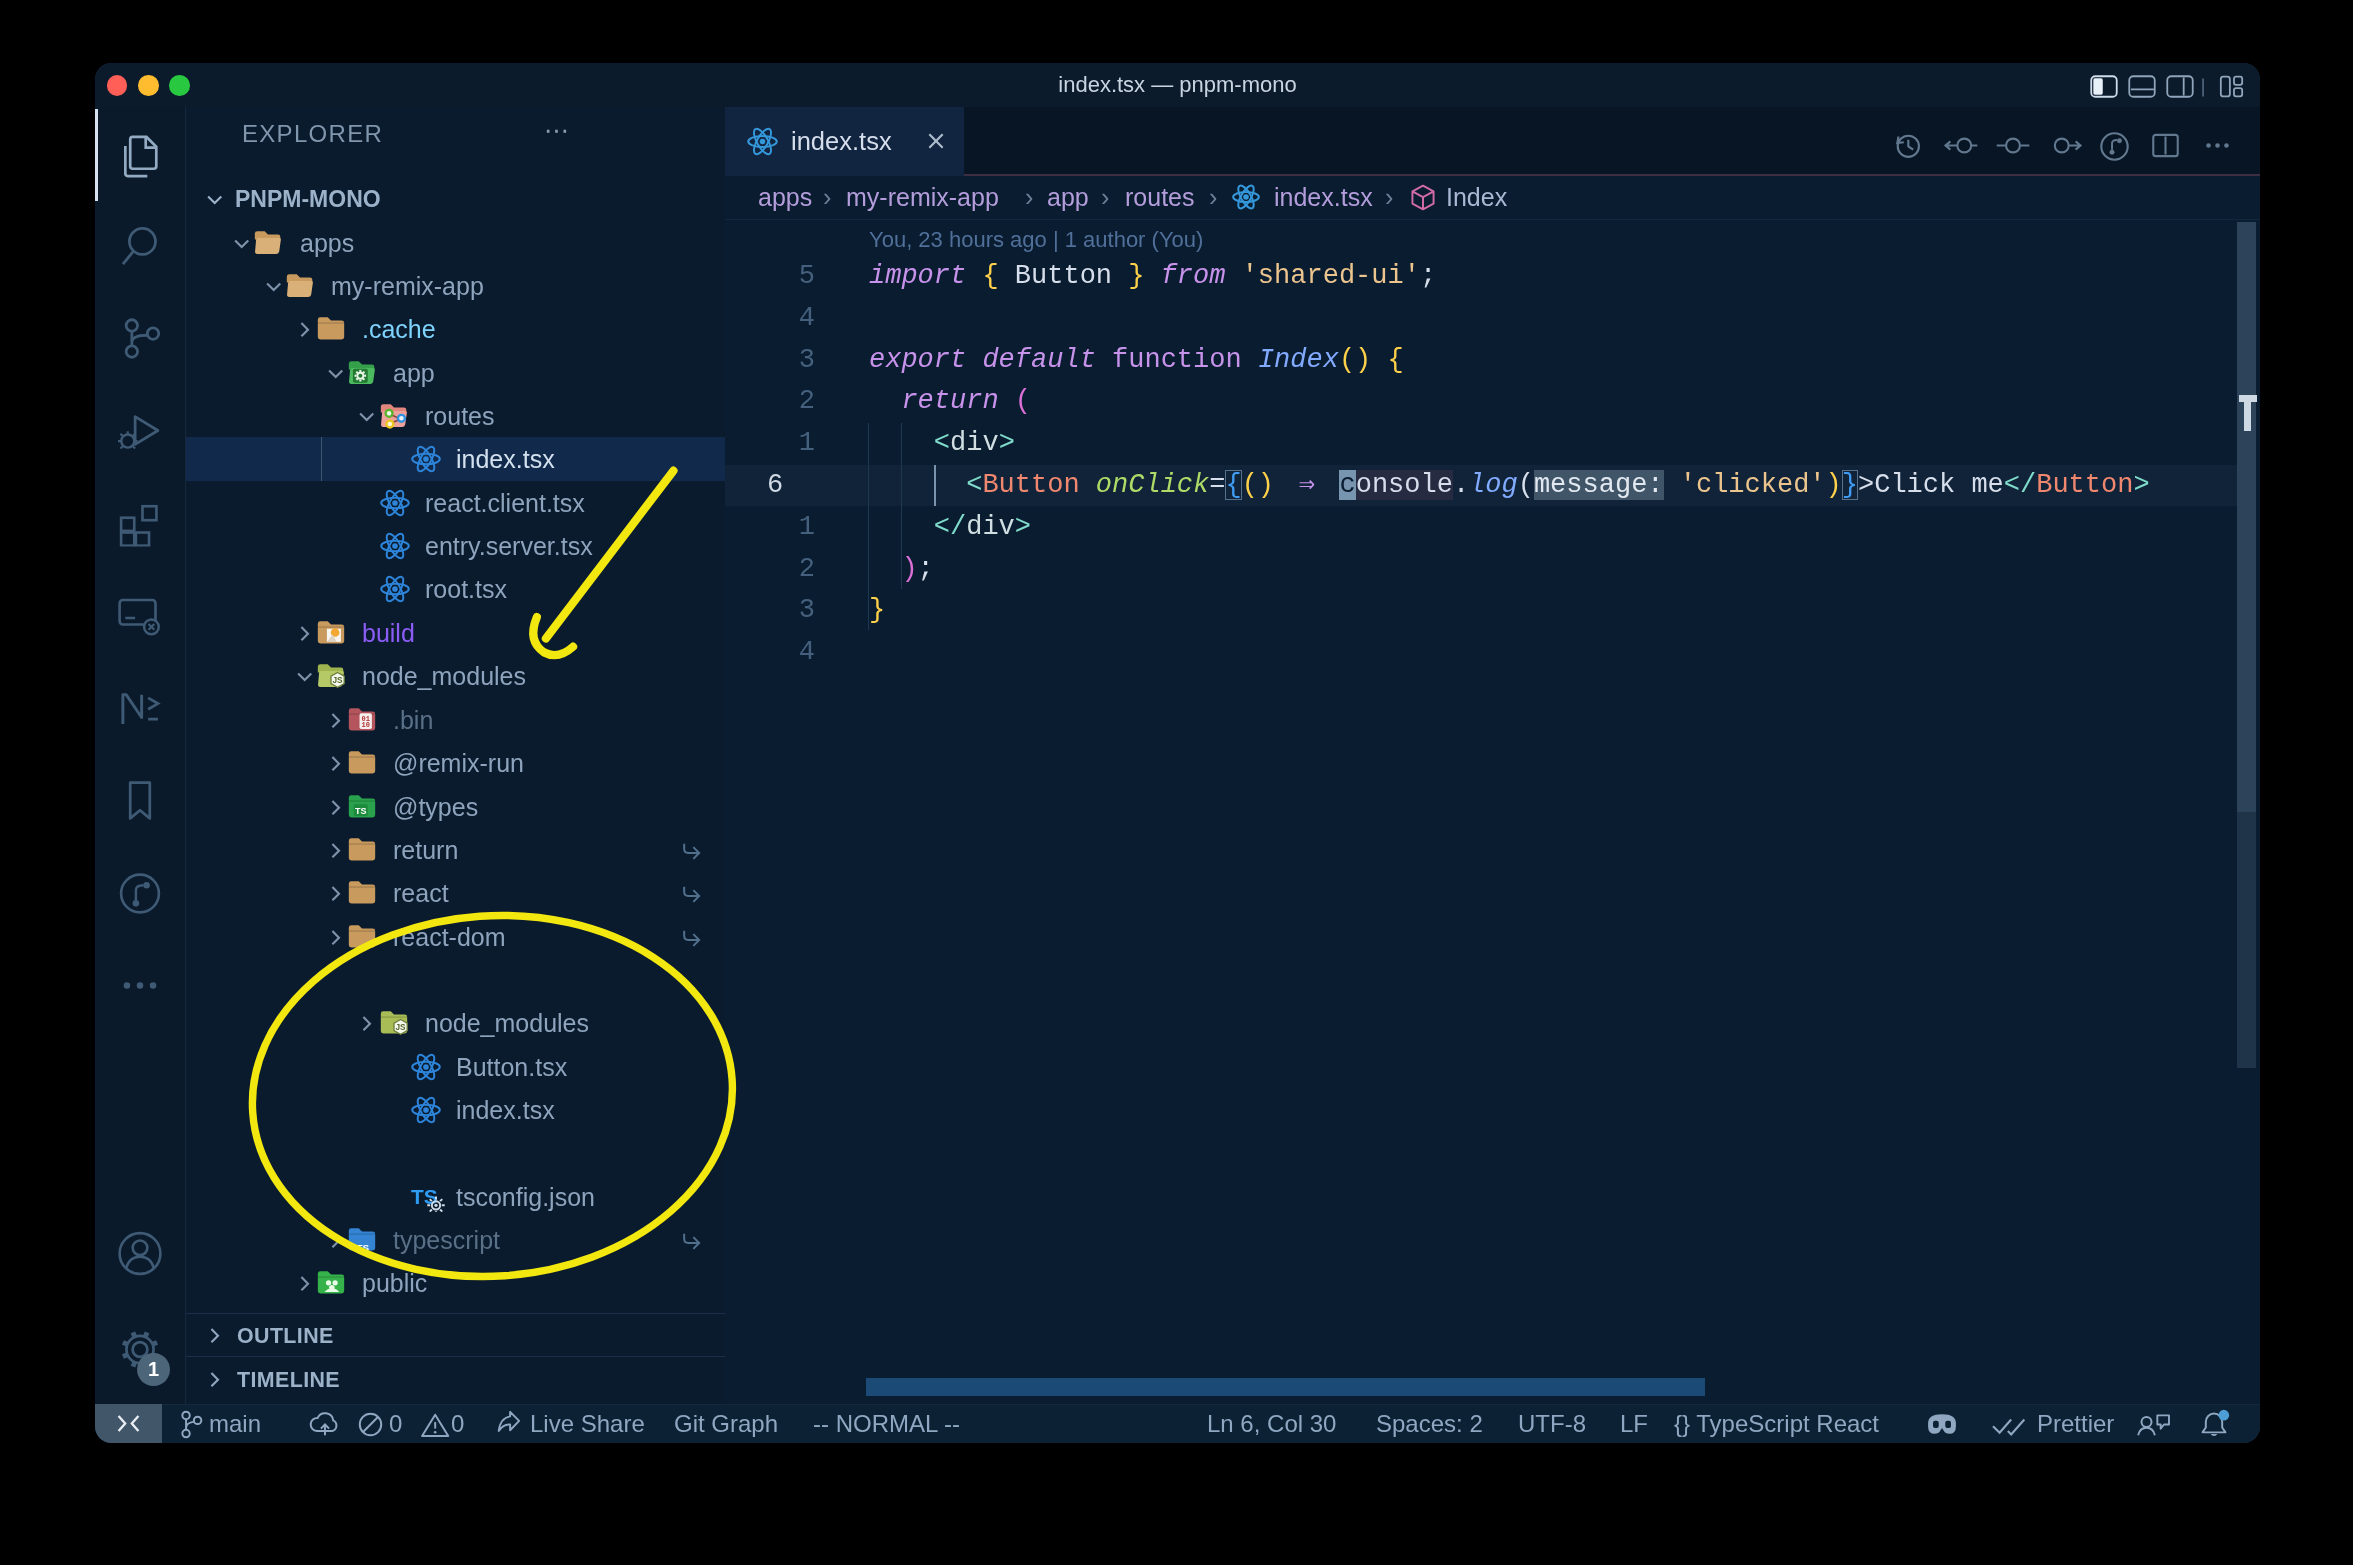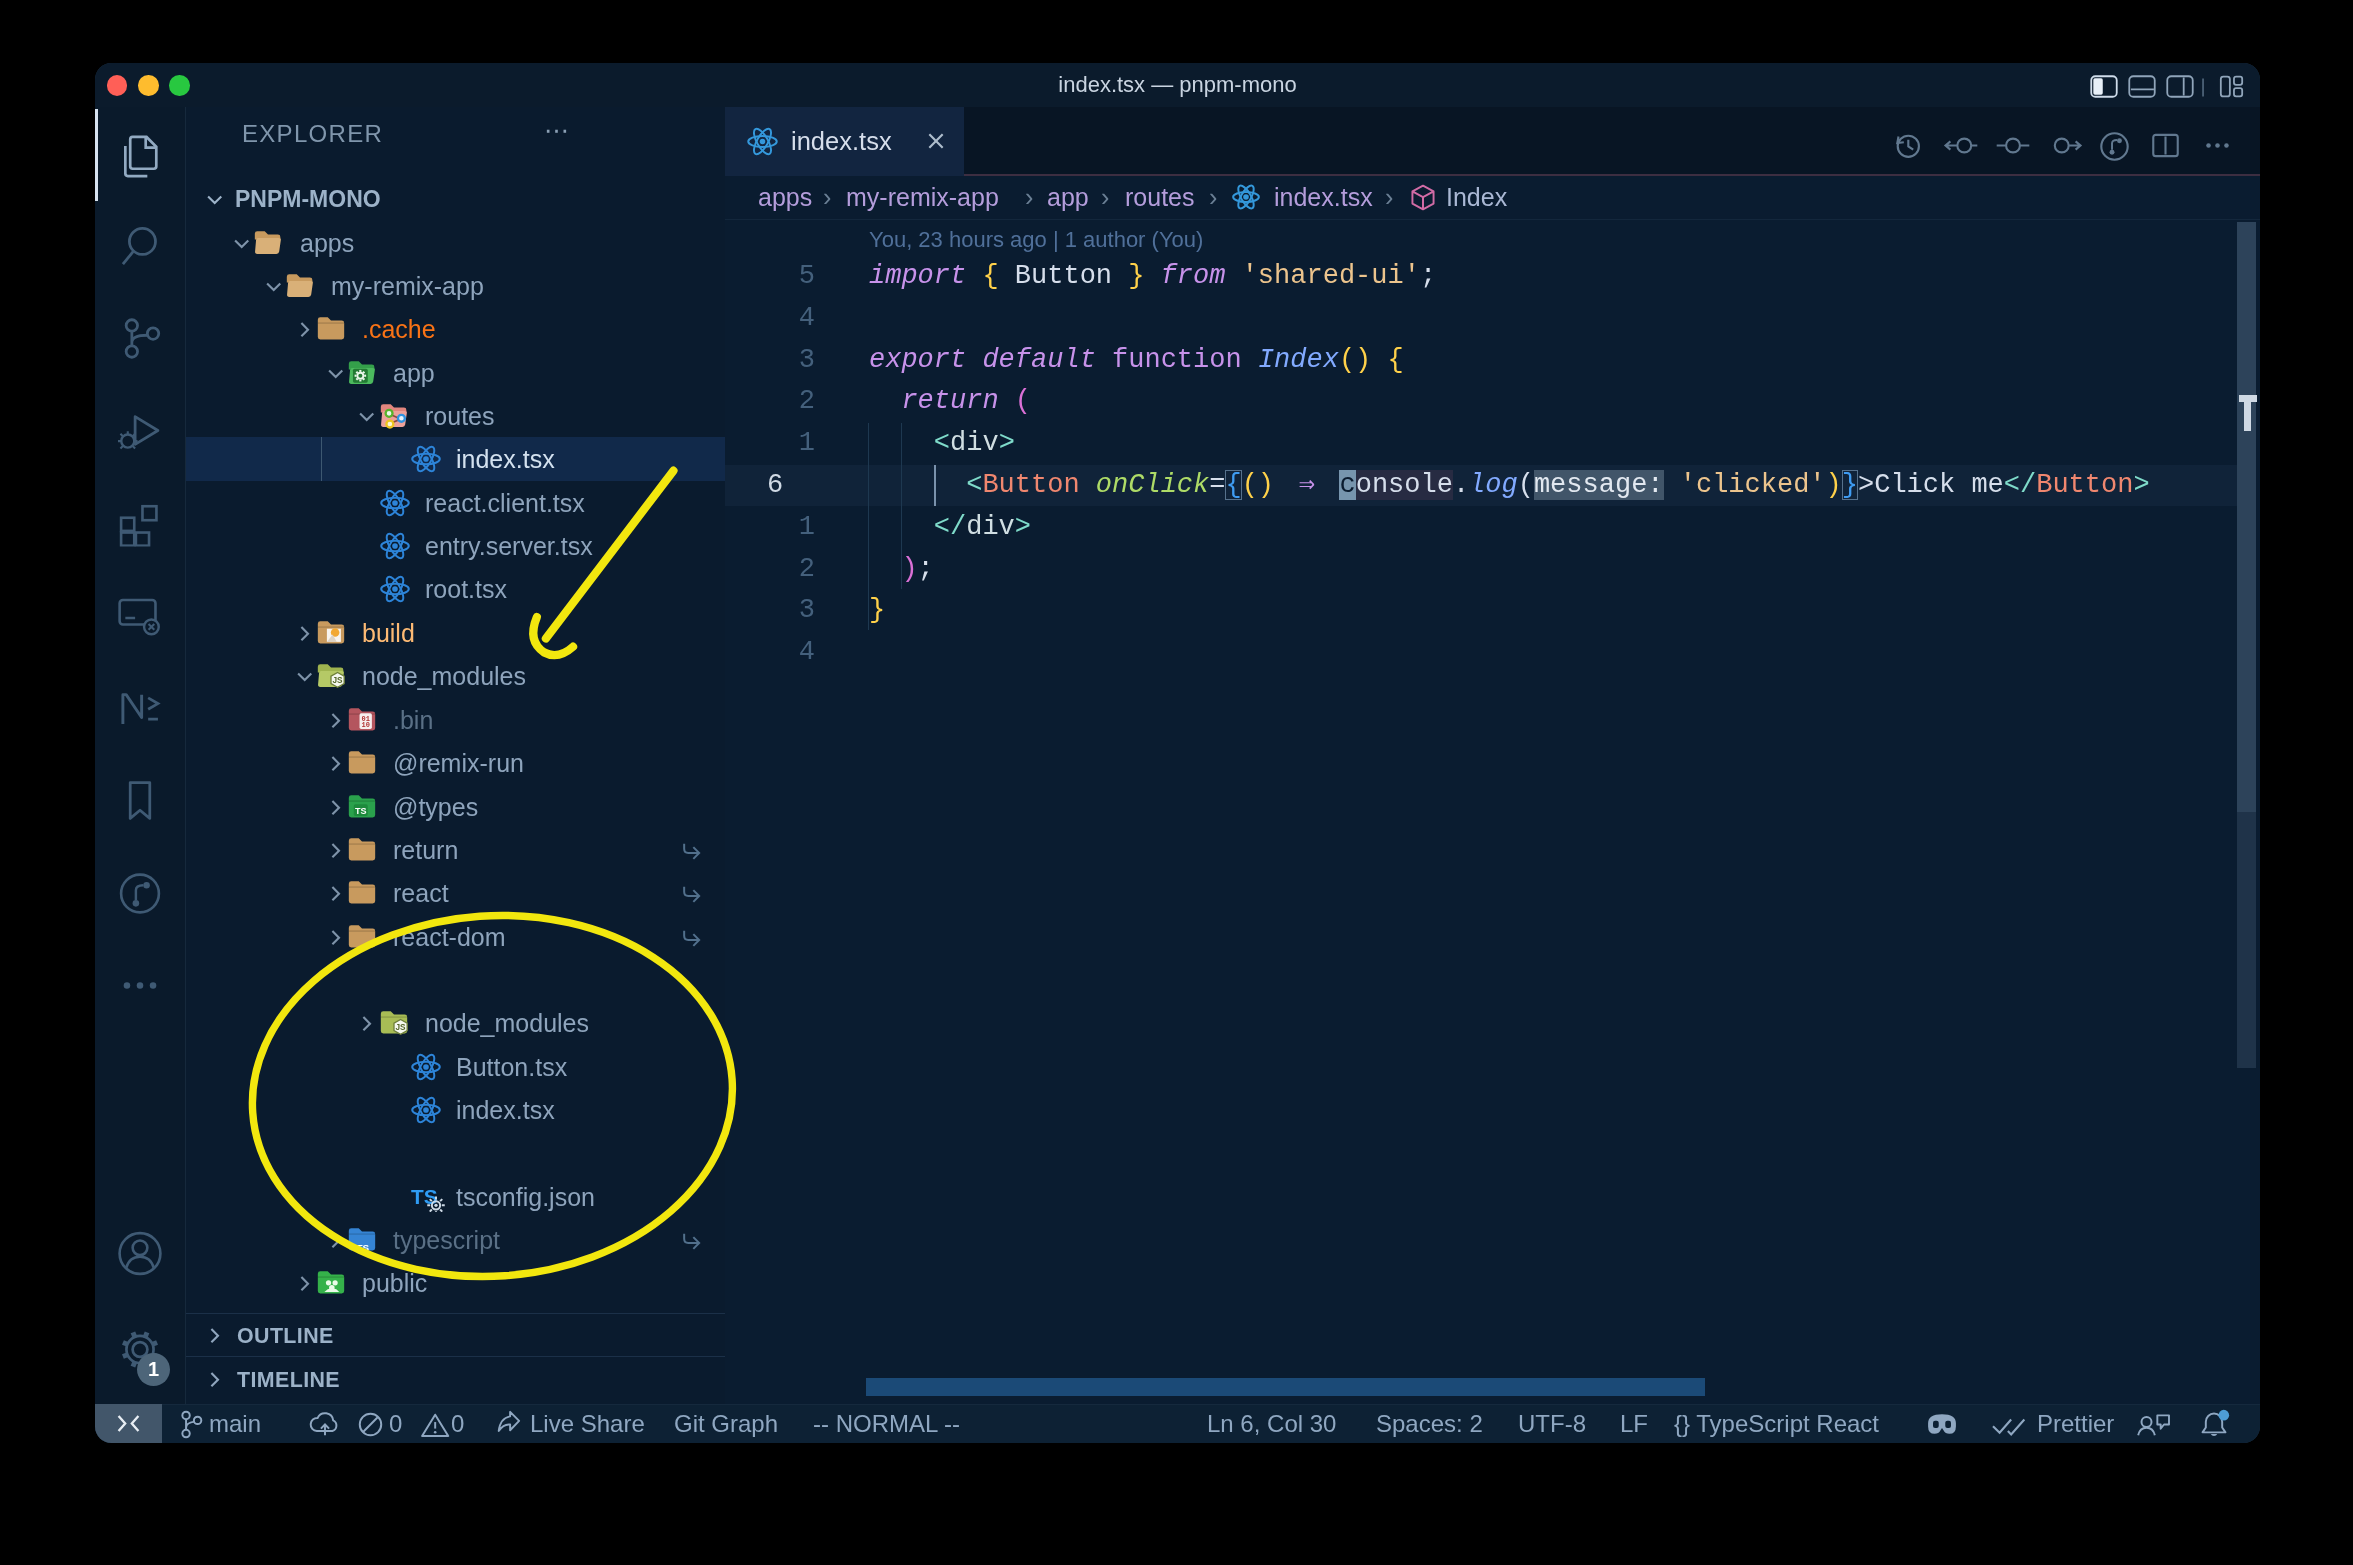--- a/index.html
+++ b/index.html
@@ -142,21 +142,21 @@
       <div class="tlabel" style="left:145px;color:#8ea4bc">my-remix-app</div>
     </div>
 <div class="trow" style="top:244px;">
       <svg width="21.4" height="21.4" viewBox="0 0 26 26" style="position:absolute;left:108px;top:11.5px">
         <path d="M9 5 l8 8 -8 8" fill="none" stroke="#7e93a9" stroke-width="2.6"></path>
       </svg>
       <div class="ticon" style="left:130px"><svg width="30" height="28" viewBox="0 0 36 34" style="">
           <path d="M2 7 q0-3 3-3 h9 l4 4 h13 q3 0 3 3 v17 q0 3-3 3 H5 q-3 0-3-3 z" fill="#c89a5e"></path>
           <path d="M2 11 h32" stroke="rgba(0,0,0,0.18)" stroke-width="1.5"></path>
         </svg></div>
-      <div class="tlabel" style="left:176px;color:#f97316">.cache</div>
+      <div class="tlabel" style="left:176px;color:#7dd3fc">.cache</div>
     </div>
 <div class="trow" style="top:288px;">
       <svg width="21.4" height="21.4" viewBox="0 0 26 26" style="position:absolute;left:139px;top:11.5px">
         <path d="M5 9 l8 8 8-8" fill="none" stroke="#7e93a9" stroke-width="2.6"></path>
       </svg>
       <div class="ticon" style="left:161px"><svg width="30" height="28" viewBox="0 0 36 34" style="">
           <path d="M2 7 q0-3 3-3 h9 l4 4 h12 q3 0 3 3 v3 H2 z" fill="#34a04a"></path>
           <path d="M6 12 h25 q3 0 2.6 2.6 l-2 14 q-.4 2.9-3.4 2.9 H5 q-3 0-2.7-2.9 l1.2-14 q.2-2.6 2.5-2.6 z" fill="#4cba5e"></path>
           <rect x="7" y="13" width="18" height="17" rx="2" fill="#237a33"></rect>
           <circle cx="16" cy="21.5" r="3.6" fill="none" stroke="#eaf6ea" stroke-width="2.2"></circle>
@@ -225,21 +225,21 @@
       <svg width="21.4" height="21.4" viewBox="0 0 26 26" style="position:absolute;left:108px;top:11.5px">
         <path d="M9 5 l8 8 -8 8" fill="none" stroke="#7e93a9" stroke-width="2.6"></path>
       </svg>
       <div class="ticon" style="left:130px"><svg width="30" height="28" viewBox="0 0 36 34" style="">
           <path d="M2 7 q0-3 3-3 h9 l4 4 h13 q3 0 3 3 v17 q0 3-3 3 H5 q-3 0-3-3 z" fill="#c89a5e"></path>
           <path d="M2 11 h32" stroke="rgba(0,0,0,0.18)" stroke-width="1.5"></path>
           <path d="M13 13 h17 v16 h-17 z" fill="#f7f3ee"></path>
           <circle cx="23" cy="17.5" r="5.2" fill="#f2a832"></circle>
           <path d="M13 29 l7-9 5 9 z" fill="#ddd3c4"></path>
         </svg></div>
-      <div class="tlabel" style="left:176px;color:#fdba74">build</div>
+      <div class="tlabel" style="left:176px;color:#8b5cf6">build</div>
     </div>
 <div class="trow" style="top:591px;">
       <svg width="21.4" height="21.4" viewBox="0 0 26 26" style="position:absolute;left:108px;top:11.5px">
         <path d="M5 9 l8 8 8-8" fill="none" stroke="#7e93a9" stroke-width="2.6"></path>
       </svg>
       <div class="ticon" style="left:130px"><svg width="30" height="28" viewBox="0 0 36 34" style="">
           <path d="M2 7 q0-3 3-3 h9 l4 4 h12 q3 0 3 3 v3 H2 z" fill="#9fb44f"></path>
           <path d="M6 12 h25 q3 0 2.6 2.6 l-2 14 q-.4 2.9-3.4 2.9 H5 q-3 0-2.7-2.9 l1.2-14 q.2-2.6 2.5-2.6 z" fill="#b5c966"></path>
           <path d="M26 14 l8 4.5 v9 l-8 4.5 -8-4.5 v-9 z" fill="#f5f8ef" stroke="#6e7f3a" stroke-width="1.6"></path>
           <text x="26" y="27" font-size="10" font-weight="bold" fill="#55662a" text-anchor="middle" font-family="Liberation Sans">JS</text>

